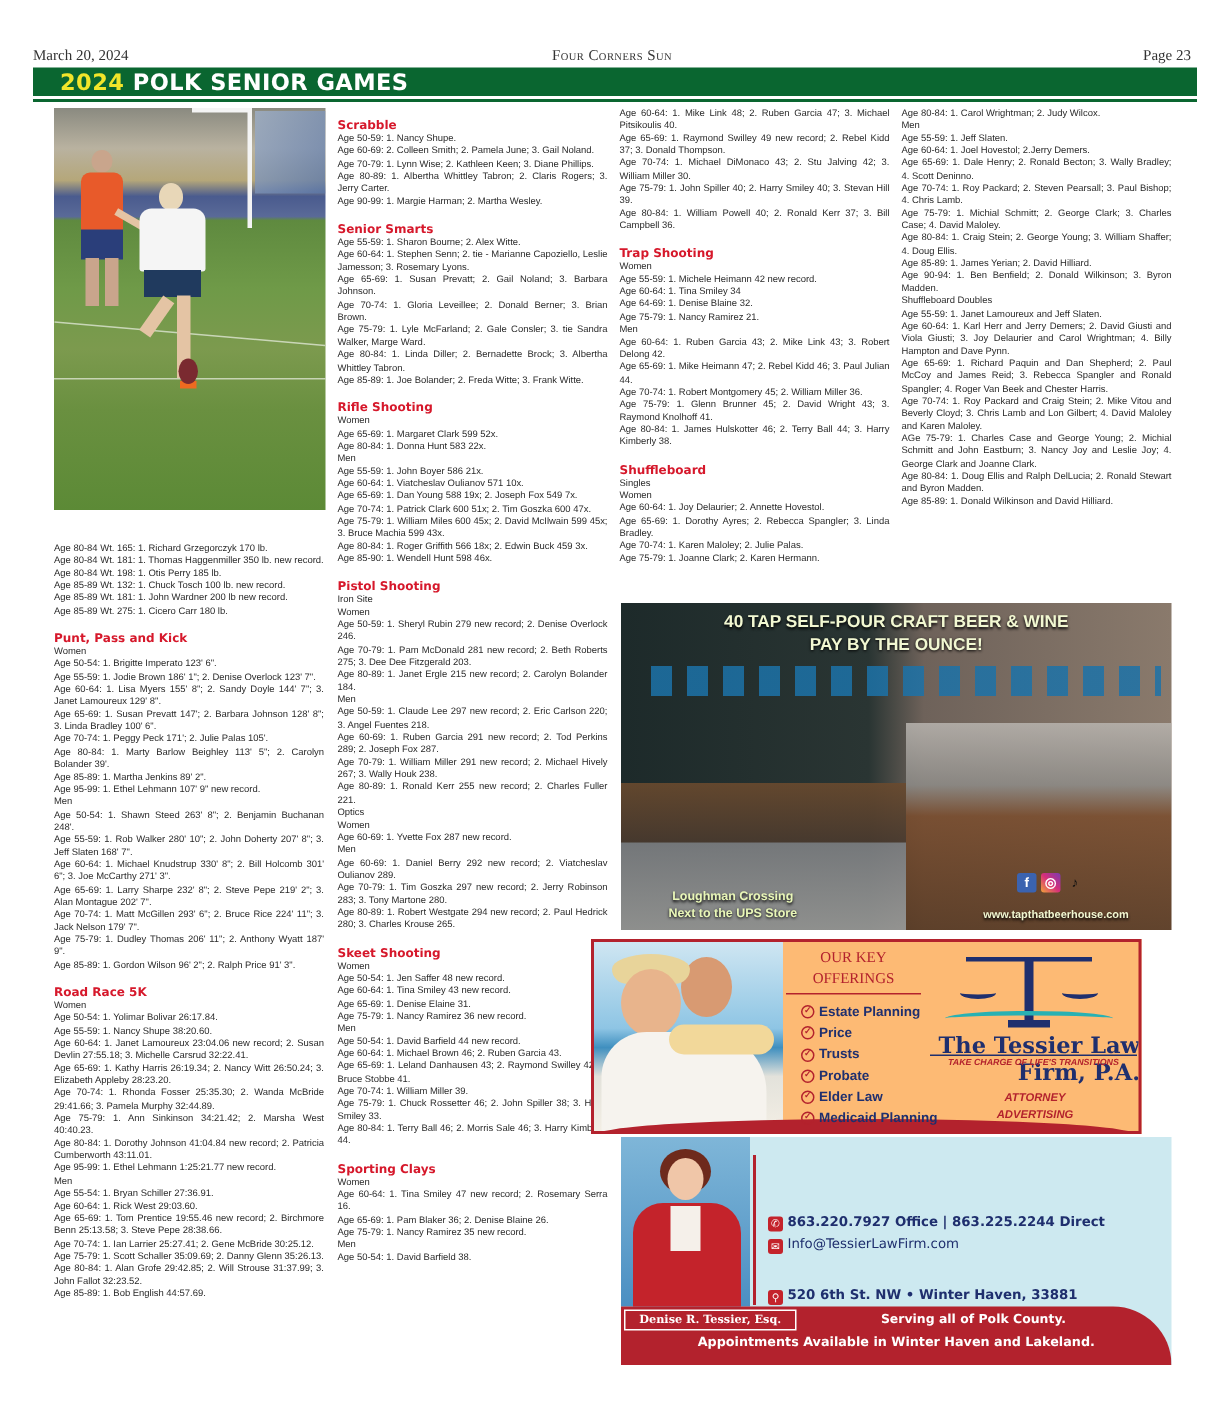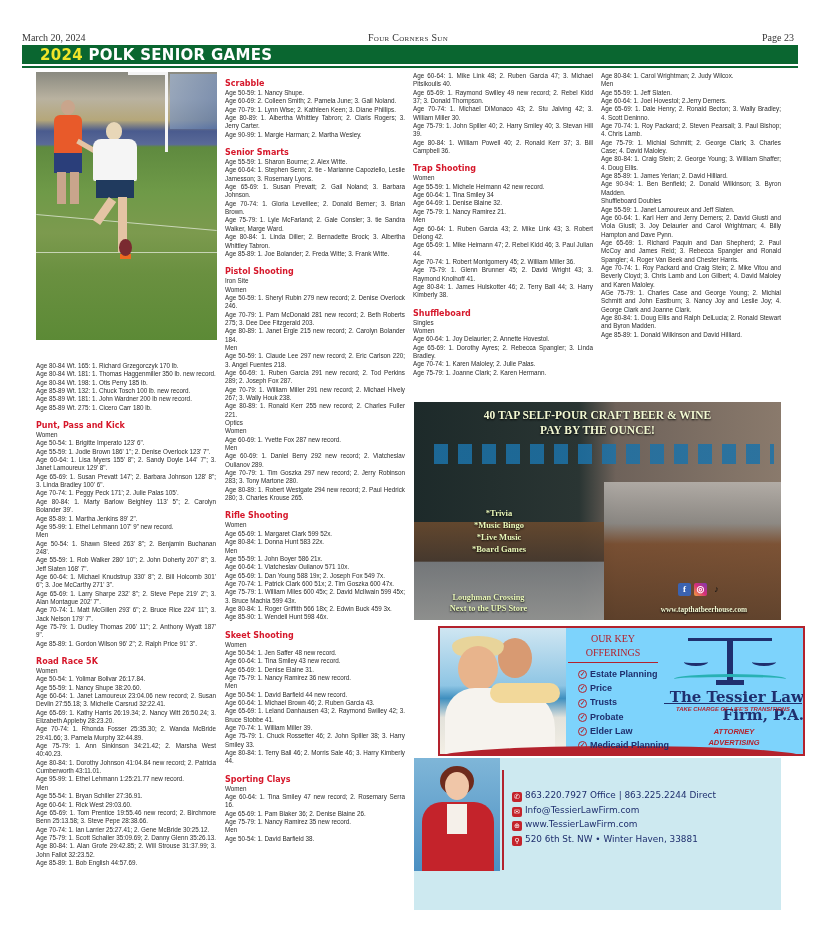--- a/index.html
+++ b/index.html
@@ -33,39 +33,39 @@
   .photo .kicker .shirt { position: absolute; left: 17px; top: 17px; width: 44px; height: 42px; background: #f5f5f5; border-radius: 8px 8px 2px 2px; }
   .photo .kicker .arm { position: absolute; left: 0; top: 22px; width: 22px; height: 5px; background: #e4c4a4; transform: rotate(30deg); }
   .photo .kicker .shorts { position: absolute; left: 20px; top: 58px; width: 38px; height: 18px; background: #203a5e; }
   .photo .kicker .leg1 { position: absolute; left: 42px; top: 75px; width: 9px; height: 55px; background: #e4c4a4; }
   .photo .kicker .leg2 { position: absolute; left: 24px; top: 75px; width: 9px; height: 28px; background: #e4c4a4; transform: rotate(35deg); }
   .photo .ball { position: absolute; left: 83px; top: 167px; width: 13px; height: 17px; background: #7a2a30; border-radius: 50%; }
   .photo .tee { position: absolute; left: 84px; top: 182px; width: 11px; height: 5px; background: #ee6a20; }
   .photo .yard1 { position: absolute; left: 0; top: 150px; width: 181px; height: 1px; background: rgba(255,255,255,.6); transform: rotate(5deg); }
   .photo .yard2 { position: absolute; left: 0; top: 180px; width: 181px; height: 1px; background: rgba(255,255,255,.6); }
   .ad-beer { position: absolute; left: 414px; top: 402px; width: 367px; height: 218px; overflow: hidden;
-    background: linear-gradient(90deg, #1d2a2a 0%, #2a3533 45%, #6e625a 55%, #8a7a6c 100%); font-family: Liberation Serif, serif; color: #eef5d0; }
+    background: linear-gradient(90deg, #1d2a2a 0%, #2a3533 45%, #6e625a 55%, #8a7a6c 100%); font-family: Liberation Sans, sans-serif; color: #eef5d0; }
   .ad-beer .counter-l { position: absolute; left: 0; top: 120px; width: 190px; height: 98px; background: linear-gradient(180deg, #6a4a2e 0%, #4a3a2e 40%, #7d7f82 41%, #9a9a98 100%); opacity: .9; }
   .ad-beer .counter-r { position: absolute; left: 190px; top: 80px; width: 177px; height: 138px; background: linear-gradient(180deg, #b9b5b0 0%, #8e8c88 30%, #7a4c2c 45%, #5a3a22 100%); opacity: .85; }
   .ad-beer .screens { position: absolute; left: 20px; top: 42px; width: 340px; height: 20px; background: repeating-linear-gradient(90deg, #1c72a8 0 14px, transparent 14px 24px); opacity: .85; }
   .ad-beer .headline { position: absolute; left: 0; right: 0; top: 6px; text-align: center; font-weight: bold; font-size: 11.5px; line-height: 15px; color: #f2f8d2; text-shadow: 0 1px 2px #000; }
   .ad-beer .features { position: absolute; left: 30px; top: 105px; width: 110px; text-align: center; font-weight: bold; font-size: 8.5px; line-height: 12px; color: #e9f7b8; text-shadow: 0 1px 2px #000; }
   .ad-beer .logo { position: absolute; left: 140px; top: 110px; width: 82px; height: 82px; border: 2px solid #a5c93c; border-radius: 50%; }
   .ad-beer .logo .hop { position: absolute; left: 26px; top: 12px; width: 30px; height: 42px; background: #8fc34a; border-radius: 50% 50% 45% 45%; }
   .ad-beer .logo .name { position: absolute; left: 0; right: 0; top: 28px; text-align: center; font-weight: bold; font-size: 14px; color: #fff; text-shadow: 0 1px 2px #000; }
   .ad-beer .logo .sub { position: absolute; left: 0; right: 0; top: 48px; text-align: center; font-size: 5px; color: #e6f3c0; font-style: italic; }
   .ad-beer .coupon { position: absolute; left: 236px; top: 98px; width: 128px; height: 73px; border: 1px dotted #111; text-align: center; font-weight: bold; font-size: 13px; line-height: 19px; color: #f2f8d2; padding-top: 6px; text-shadow: 0 1px 2px #000; }
   .ad-beer .social { position: absolute; left: 264px; top: 176px; width: 60px; height: 14px; }
   .ad-beer .social span { display: inline-block; width: 13px; height: 13px; margin-right: 3px; border-radius: 2px; font-size: 9px; line-height: 13px; text-align: center; font-weight: bold; color: #fff; }
   .ad-beer .fb { background: #3b63b0; }
   .ad-beer .ig { background: linear-gradient(45deg, #f2a33a, #d62f7a, #7a3ab2); }
   .ad-beer .tt { background: transparent; color: #111 !important; }
   .ad-beer .location { position: absolute; left: 12px; top: 190px; width: 125px; text-align: center; font-weight: bold; font-size: 8.3px; line-height: 11px; color: #e9f7b8; text-shadow: 0 1px 2px #000; }
   .ad-beer .url { position: absolute; left: 215px; top: 203px; width: 150px; text-align: center; font-weight: bold; font-size: 7.3px; color: #f2f8d2; text-shadow: 0 1px 2px #000; }
-  .ad-law1 { position: absolute; left: 438px; top: 626px; width: 367px; height: 130px; border: 2px solid #b3222d; background: #7dd3fc; overflow: hidden; }
+  .ad-law1 { position: absolute; left: 394px; top: 626px; width: 367px; height: 130px; border: 2px solid #b3222d; background: #fdba74; overflow: hidden; }
   .ad-law1 .photo2 { position: absolute; left: 0; top: 0; width: 126px; height: 128px; background: linear-gradient(180deg, #cfe6f2 0%, #8ec5e4 45%, #3f8fbf 55%, #e3e2db 70%, #f4efe5 100%); }
   .ad-law1 .photo2 .woman { position: absolute; left: 18px; top: 18px; width: 40px; height: 45px; background: #e8b48c; border-radius: 50%; }
   .ad-law1 .photo2 .hat { position: absolute; left: 12px; top: 8px; width: 52px; height: 20px; background: #e8d49a; border-radius: 50% 50% 10px 10px; }
   .ad-law1 .photo2 .man { position: absolute; left: 58px; top: 10px; width: 34px; height: 40px; background: #d89a72; border-radius: 50%; }
   .ad-law1 .photo2 .body { position: absolute; left: 5px; top: 60px; width: 110px; height: 68px; background: #f6f3ee; border-radius: 30px 40px 0 0; }
   .ad-law1 .photo2 .arm { position: absolute; left: 50px; top: 55px; width: 70px; height: 20px; background: #f2d89a; border-radius: 10px; }
   .ad-law1 .swoosh { position: absolute; left: 0; right: 0; bottom: -14px; height: 22px; background: #b3222d; border-radius: 50% 50% 0 0; }
   .ad-law1 .offer-title { position: absolute; left: 128px; top: 4px; width: 90px; text-align: center; font-family: "Liberation Serif", serif; font-size: 10px; line-height: 14px; color: #b3222d; border-bottom: 1px solid #b3222d; padding-bottom: 2px; }
   .ad-law1 .offer-list { position: absolute; left: 138px; top: 39px; width: 110px; list-style: none; font-family: "Liberation Sans", sans-serif; font-size: 9px; line-height: 14.2px; color: #1f2f6e; font-weight: bold; }
   .ad-law1 .offer-list li .chk { display: inline-block; width: 9px; height: 9px; border: 1px solid #b3222d; border-radius: 50%; color: #b3222d; font-size: 6px; line-height: 7px; text-align: center; margin-right: 3px; vertical-align: middle; }
@@ -82,21 +82,21 @@
   .ad-law2 { position: absolute; left: 414px; top: 758px; width: 367px; height: 152px; background: #cde9f0; overflow: hidden; }
   .ad-law2 .portrait { position: absolute; left: 0; top: 0; width: 86px; height: 113px; background: linear-gradient(180deg, #7fb6d8, #4b8fc2); }
   .ad-law2 .portrait .hair { position: absolute; left: 26px; top: 8px; width: 34px; height: 30px; background: #6e2a1c; border-radius: 50%; }
   .ad-law2 .portrait .face { position: absolute; left: 31px; top: 14px; width: 24px; height: 28px; background: #f0c6a8; border-radius: 50%; }
   .ad-law2 .portrait .jacket { position: absolute; left: 8px; top: 44px; width: 72px; height: 69px; background: #c4232b; border-radius: 20px 20px 0 0; }
   .ad-law2 .portrait .blouse { position: absolute; left: 33px; top: 46px; width: 20px; height: 30px; background: #f5f0ea; }
   .ad-law2 .rule { position: absolute; left: 88px; top: 12px; width: 2px; height: 100px; background: #b3222d; }
   .ad-law2 .contacts { position: absolute; left: 98px; top: 30px; width: 265px; font-family: "DejaVu Sans", sans-serif; font-size: 8.9px; line-height: 14.5px; color: #1f2f6e; }
   .ad-law2 .contacts .row { white-space: nowrap; }
   .ad-law2 .contacts .ico { display: inline-block; width: 10px; height: 10px; background: #c4232b; color: #fff; font-size: 7px; line-height: 10px; text-align: center; border-radius: 2px; margin-right: 3px; vertical-align: -1px; }
-  .ad-law2 .contacts .bold { font-weight: normal; }
+  .ad-law2 .contacts .bold { font-weight: bold; margin-top: 20px; }
   .ad-law2 .footer { position: absolute; left: 0; top: 113px; width: 367px; height: 39px; background: #b3222d; border-radius: 0 40px 0 0; }
   .ad-law2 .nameplate { position: absolute; left: 2px; top: 2px; width: 115px; height: 14px; background: #b3222d; border: 1px solid #fff; font-family: "DejaVu Serif", serif; font-weight: bold; font-size: 7.5px; line-height: 12px; color: #fff; text-align: center; }
   .ad-law2 .serving { position: absolute; left: 120px; top: 3px; width: 230px; text-align: center; font-family: "DejaVu Sans", sans-serif; font-weight: bold; font-size: 8.3px; color: #fff; }
   .ad-law2 .appts { position: absolute; left: 0; top: 19px; width: 367px; text-align: center; font-family: "DejaVu Sans", sans-serif; font-weight: bold; font-size: 8.5px; color: #fff; }
 </style>
 </head>
 <body>
 
 <div class="folio">
   <span class="date">March 20, 2024</span>
@@ -198,52 +198,52 @@
     <div class="sec-head">Senior Smarts</div>
     <span class="line">Age 55-59: 1. Sharon Bourne; 2. Alex Witte.</span>
     <span class="line">Age 60-64: 1. Stephen Senn; 2. tie - Marianne Capoziello, Leslie Jamesson; 3. Rosemary Lyons.</span>
     <span class="line">Age 65-69: 1. Susan Prevatt; 2. Gail Noland; 3. Barbara Johnson.</span>
     <span class="line">Age 70-74: 1. Gloria Leveillee; 2. Donald Berner; 3. Brian Brown.</span>
     <span class="line">Age 75-79: 1. Lyle McFarland; 2. Gale Consler; 3. tie Sandra Walker, Marge Ward.</span>
     <span class="line">Age 80-84: 1. Linda Diller; 2. Bernadette Brock; 3. Albertha Whittley Tabron.</span>
     <span class="line">Age 85-89: 1. Joe Bolander; 2. Freda Witte; 3. Frank Witte.</span>
   </div>
   <div class="section">
-    <div class="sec-head">Pistol Shooting</div>
-    <span class="line">Iron Site</span>
-    <span class="line">Women</span>
-    <span class="line">Age 50-59: 1. Sheryl Rubin 279 new record; 2. Denise Overlock 246.</span>
-    <span class="line">Age 70-79: 1. Pam McDonald 281 new record; 2. Beth Roberts 275; 3. Dee Dee Fitzgerald 203.</span>
-    <span class="line">Age 80-89: 1. Janet Ergle 215 new record; 2. Carolyn Bolander 184.</span>
-    <span class="line">Men</span>
-    <span class="line">Age 50-59: 1. Claude Lee 297 new record; 2. Eric Carlson 220; 3. Angel Fuentes 218.</span>
-    <span class="line">Age 60-69: 1. Ruben Garcia 291 new record; 2. Tod Perkins 289; 2. Joseph Fox 287.</span>
-    <span class="line">Age 70-79: 1. William Miller 291 new record; 2. Michael Hively 267; 3. Wally Houk 238.</span>
-    <span class="line">Age 80-89: 1. Ronald Kerr 255 new record; 2. Charles Fuller 221.</span>
-    <span class="line">Optics</span>
-    <span class="line">Women</span>
-    <span class="line">Age 60-69: 1. Yvette Fox 287 new record.</span>
-    <span class="line">Men</span>
-    <span class="line">Age 60-69: 1. Daniel Berry 292 new record; 2. Viatcheslav Oulianov 289.</span>
-    <span class="line">Age 70-79: 1. Tim Goszka 297 new record; 2. Jerry Robinson 283; 3. Tony Martone 280.</span>
-    <span class="line">Age 80-89: 1. Robert Westgate 294 new record; 2. Paul Hedrick 280; 3. Charles Krouse 265.</span>
-  </div>
-  <div class="section">
     <div class="sec-head">Rifle Shooting</div>
     <span class="line">Women</span>
     <span class="line">Age 65-69: 1. Margaret Clark 599 52x.</span>
     <span class="line">Age 80-84: 1. Donna Hunt 583 22x.</span>
     <span class="line">Men</span>
     <span class="line">Age 55-59: 1. John Boyer 586 21x.</span>
     <span class="line">Age 60-64: 1. Viatcheslav Oulianov 571 10x.</span>
     <span class="line">Age 65-69: 1. Dan Young 588 19x; 2. Joseph Fox 549 7x.</span>
     <span class="line">Age 70-74: 1. Patrick Clark 600 51x; 2. Tim Goszka 600 47x.</span>
     <span class="line">Age 75-79: 1. William Miles 600 45x; 2. David McIlwain 599 45x; 3. Bruce Machia 599 43x.</span>
     <span class="line">Age 80-84: 1. Roger Griffith 566 18x; 2. Edwin Buck 459 3x.</span>
     <span class="line">Age 85-90: 1. Wendell Hunt 598 46x.</span>
+  </div>
+  <div class="section">
+    <div class="sec-head">Pistol Shooting</div>
+    <span class="line">Iron Site</span>
+    <span class="line">Women</span>
+    <span class="line">Age 50-59: 1. Sheryl Rubin 279 new record; 2. Denise Overlock 246.</span>
+    <span class="line">Age 70-79: 1. Pam McDonald 281 new record; 2. Beth Roberts 275; 3. Dee Dee Fitzgerald 203.</span>
+    <span class="line">Age 80-89: 1. Janet Ergle 215 new record; 2. Carolyn Bolander 184.</span>
+    <span class="line">Men</span>
+    <span class="line">Age 50-59: 1. Claude Lee 297 new record; 2. Eric Carlson 220; 3. Angel Fuentes 218.</span>
+    <span class="line">Age 60-69: 1. Ruben Garcia 291 new record; 2. Tod Perkins 289; 2. Joseph Fox 287.</span>
+    <span class="line">Age 70-79: 1. William Miller 291 new record; 2. Michael Hively 267; 3. Wally Houk 238.</span>
+    <span class="line">Age 80-89: 1. Ronald Kerr 255 new record; 2. Charles Fuller 221.</span>
+    <span class="line">Optics</span>
+    <span class="line">Women</span>
+    <span class="line">Age 60-69: 1. Yvette Fox 287 new record.</span>
+    <span class="line">Men</span>
+    <span class="line">Age 60-69: 1. Daniel Berry 292 new record; 2. Viatcheslav Oulianov 289.</span>
+    <span class="line">Age 70-79: 1. Tim Goszka 297 new record; 2. Jerry Robinson 283; 3. Tony Martone 280.</span>
+    <span class="line">Age 80-89: 1. Robert Westgate 294 new record; 2. Paul Hedrick 280; 3. Charles Krouse 265.</span>
   </div>
   <div class="section">
     <div class="sec-head">Skeet Shooting</div>
     <span class="line">Women</span>
     <span class="line">Age 50-54: 1. Jen Saffer 48 new record.</span>
     <span class="line">Age 60-64: 1. Tina Smiley 43 new record.</span>
     <span class="line">Age 65-69: 1. Denise Elaine 31.</span>
     <span class="line">Age 75-79: 1. Nancy Ramirez 36 new record.</span>
     <span class="line">Men</span>
     <span class="line">Age 50-54: 1. David Barfield 44 new record.</span>
@@ -321,26 +321,20 @@
 </div>
 
 <div class="ad-beer">
   <div class="screens"></div>
   <div class="counter-l"></div>
   <div class="counter-r"></div>
   <div class="headline">
     <div>40 TAP SELF-POUR CRAFT BEER &amp; WINE</div>
     <div>PAY BY THE OUNCE!</div>
   </div>
-  <div class="features">
-    <div>*Trivia</div>
-    <div>*Music Bingo</div>
-    <div>*Live Music</div>
-    <div>*Board Games</div>
-  </div>
   <div class="social">
     <span class="fb">f</span><span class="ig">◎</span><span class="tt">♪</span>
   </div>
   <div class="location">
     <div>Loughman Crossing</div>
     <div>Next to the UPS Store</div>
   </div>
   <div class="url">www.tapthatbeerhouse.com</div>
 </div>
 
@@ -385,16 +379,20 @@
   <div class="portrait">
     <div class="hair"></div>
       <div class="face"></div>
       <div class="jacket"></div>
       <div class="blouse"></div>
   </div>
   <div class="rule"></div>
   <div class="contacts">
     <div class="row bold"><span class="ico">✆</span><span>863.220.7927 Office | 863.225.2244 Direct</span></div>
     <div class="row"><span class="ico">✉</span><span>Info@TessierLawFirm.com</span></div>
-    <div class="row bold"><span class="ico">⊕</span><span>www.TessierLawFirm.com</span></div>
     <div class="row bold"><span class="ico">⚲</span><span>520 6th St. NW • Winter Haven, 33881</span></div>
   </div>
+  <div class="footer">
+    <div class="nameplate">Denise R. Tessier, Esq.</div>
+    <div class="serving">Serving all of Polk County.</div>
+    <div class="appts">Appointments Available in Winter Haven and Lakeland.</div>
+  </div>
 </div>
 
 </body></html>

